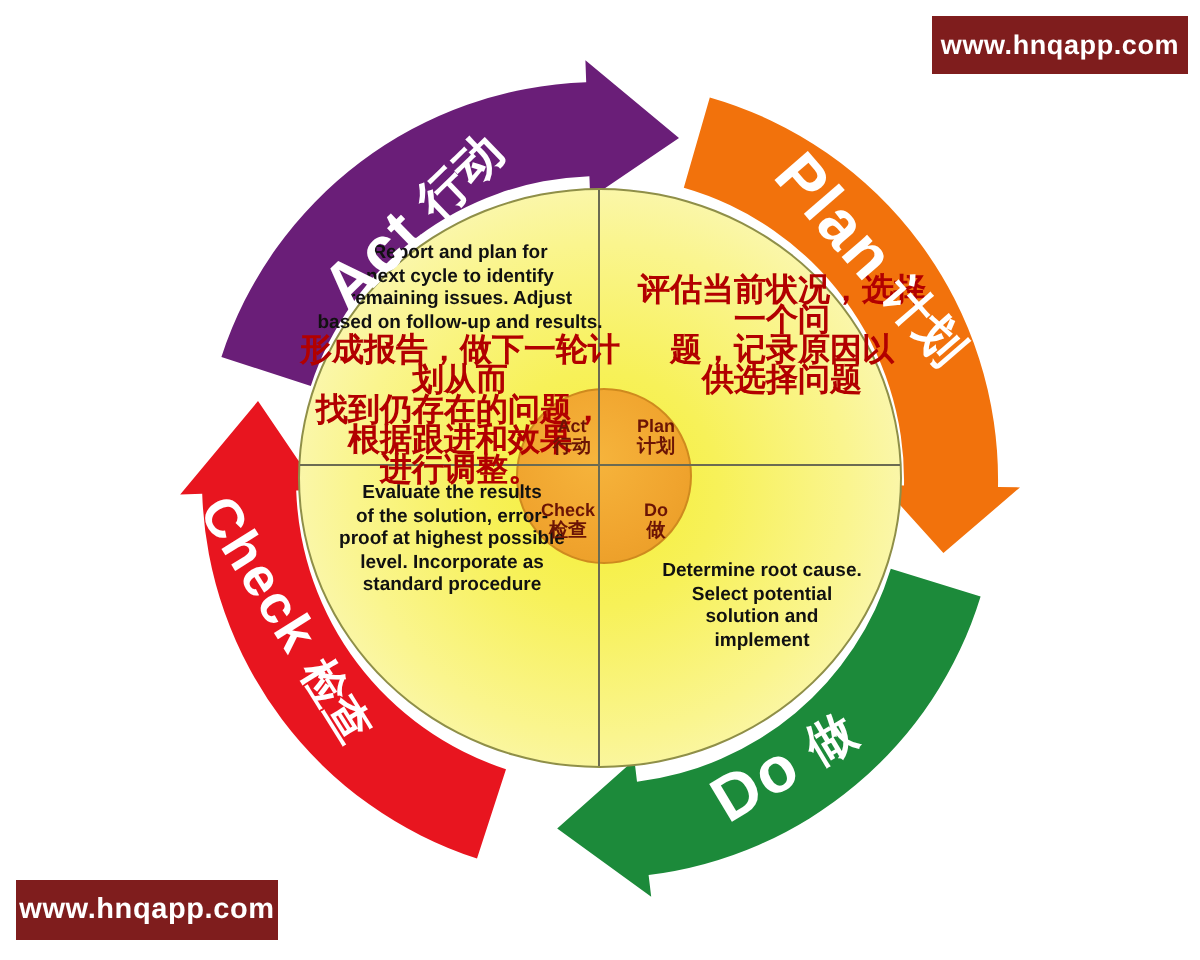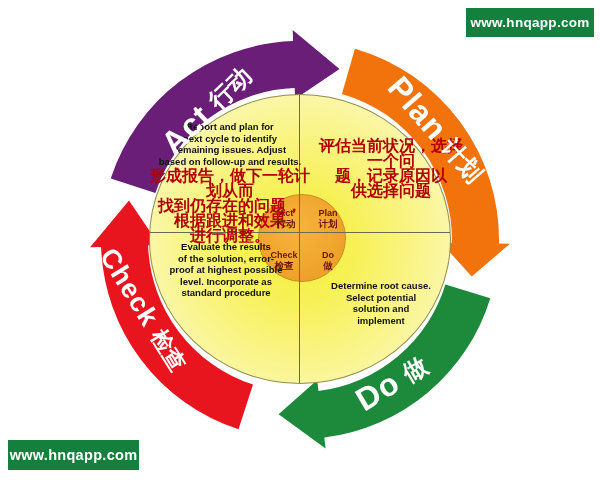--- a/index.html
+++ b/index.html
@@ -50,21 +50,21 @@
   .arrow-label .en{font-size:32px;letter-spacing:1px;}
   .arrow-label .zh{font-size:24px;margin-left:9px;}
   #al-act{left:207px;top:110px;--rot:-44deg;}
   #al-plan{left:436px;top:130px;--rot:49deg;}
   #al-do{left:392px;top:383px;--rot:-31deg;}
   #al-check{left:143px;top:310px;--rot:58deg;}
   #al-check .en{font-size:27px;}
   #al-check .zh{font-size:22px;}
 
   .wm{
-    position:absolute;background:#15803d;color:#fff;font-weight:bold;
+    position:absolute;background:#7f1d1d;color:#fff;font-weight:bold;
     display:flex;align-items:center;justify-content:center;letter-spacing:.3px;z-index:10;
   }
   #wm-top{left:466px;top:8px;width:128px;height:29px;font-size:13.5px;}
   #wm-bottom{left:8px;top:440px;width:131px;height:30px;font-size:14.5px;}
 </style>
 </head>
 <body>
 
 <div id="stage">
 

